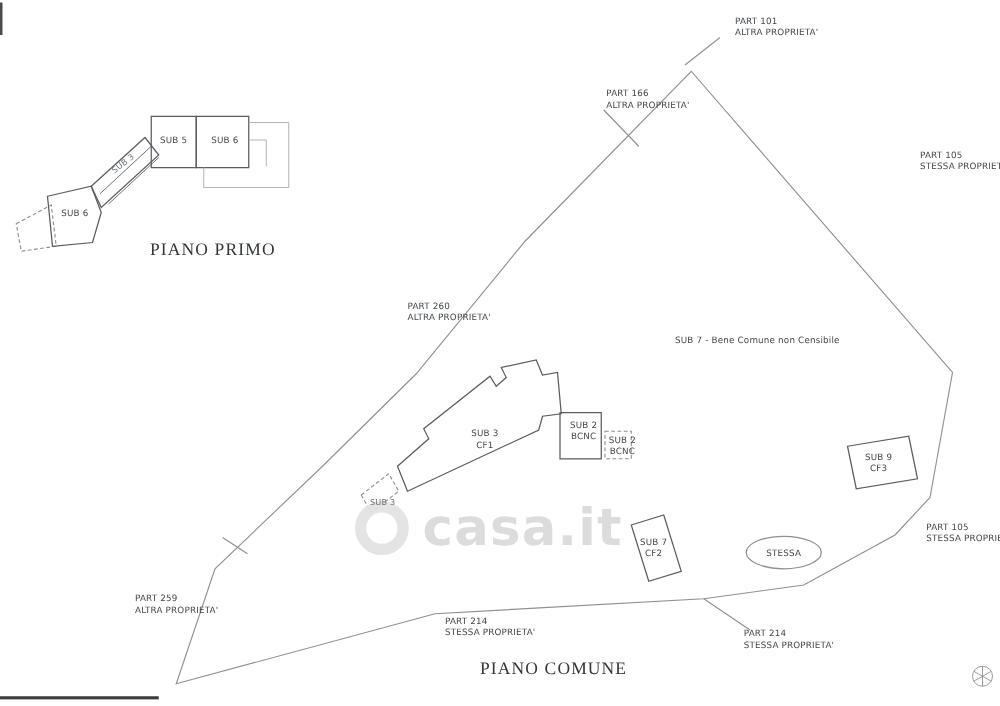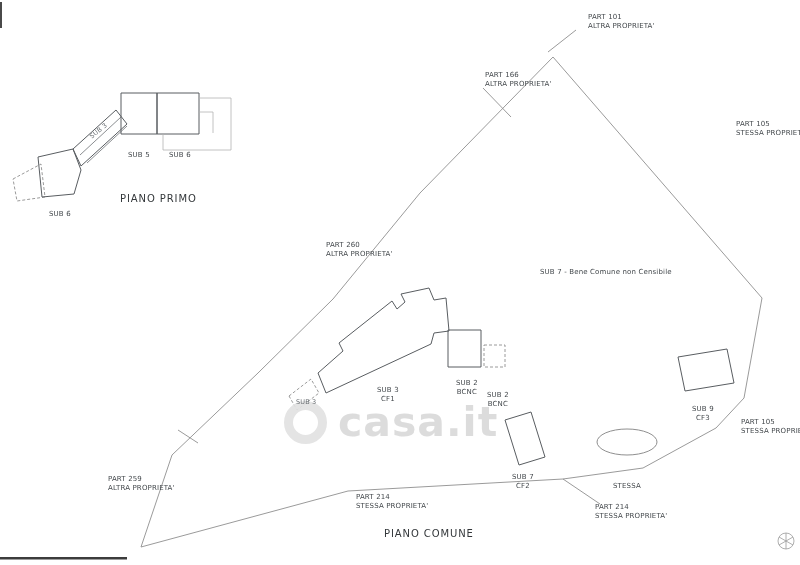--- a/index.html
+++ b/index.html
@@ -6,24 +6,24 @@
   .sheet{
     position:relative;width:800px;height:565px;background:#ffffff;overflow:hidden;
     font-family:"DejaVu Sans","Liberation Sans",sans-serif;
   }
   svg.linework{position:absolute;left:0;top:0;z-index:1;}
   .wm{position:absolute;left:284px;top:401px;z-index:2;display:flex;align-items:center;gap:11px;opacity:.92;}
   .wm-ring{width:25px;height:25px;border:9px solid #e2e2e2;border-radius:50%;flex:0 0 auto;}
   .wm-text{font-size:41px;font-weight:700;color:#dadada;letter-spacing:1px;line-height:1;}
   .lbl{position:absolute;z-index:3;font-size:7px;line-height:1.32;color:#43484c;letter-spacing:.15px;white-space:nowrap;}
   .lbl span{display:block;}
-  .lbl.center{text-align:center;margin-top:43px;}
+  .lbl.center{text-align:center;}
   .tiny{font-size:6.5px;color:#6a6f73;}
   .rot{transform:rotate(-38deg);transform-origin:left top;}
-  .plan-title{position:absolute;z-index:3;font-size:10px;letter-spacing:.9px;color:#33373a;white-space:nowrap;}
+  .plan-title{position:absolute;z-index:3;font-size:14px;letter-spacing:.9px;color:#33373a;white-space:nowrap;font-family:Liberation Serif, serif;}
 </style>
 </head>
 <body>
 
 <div class="sheet">
 
   <svg class="linework" width="800" height="565" viewBox="0 0 800 565">
 
     <g fill="none" stroke="#8f8f8f" stroke-width="0.9">
       <path d="M553,57 L762,298 L744,398 L716,428 L643,468 L563,479 L348,491 L141,547 L172,455 L258,373 L333,299 L420,193 Z"></path>

